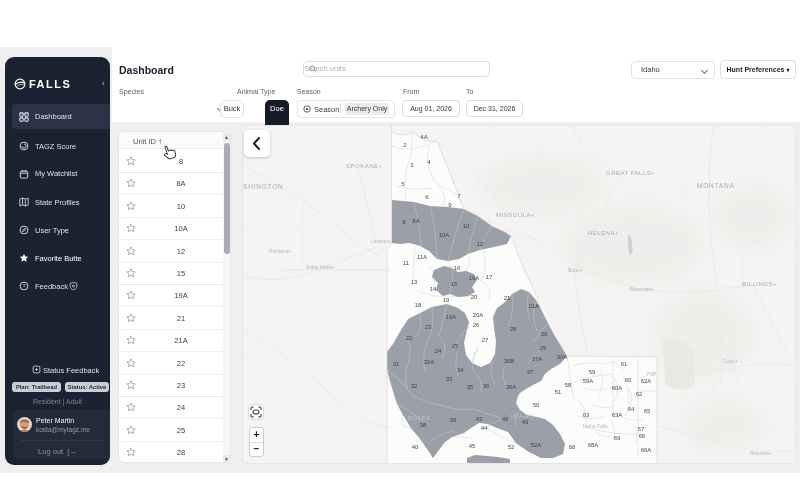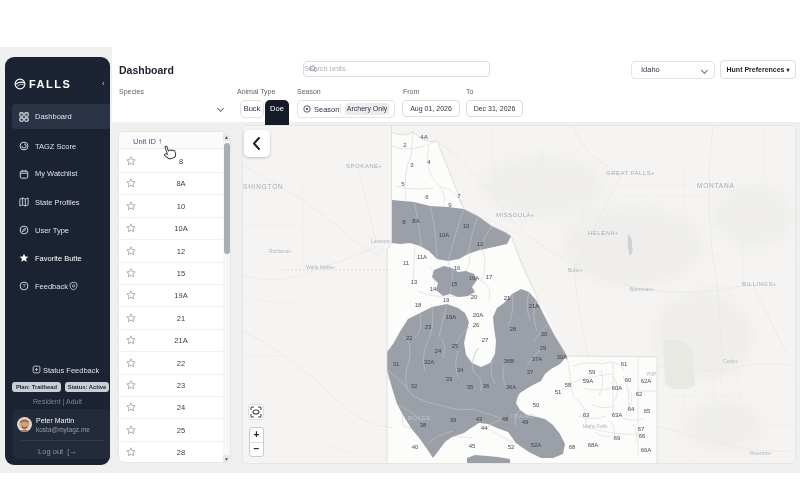--- a/index.html
+++ b/index.html
@@ -47,21 +47,21 @@
 <div class="abs" id="idaho">Idaho</div>
 <div class="abs chev" style="left:702px;top:68px"></div>
 <div class="abs" id="huntpref">Hunt Preferences <span style="font-size:6px">▾</span></div>
 
 <div class="abs flabel" style="left:119px;top:88px">Species</div>
 <div class="abs flabel" style="left:237px;top:88px">Animal Type</div>
 <div class="abs flabel" style="left:297px;top:88px">Season</div>
 <div class="abs flabel" style="left:403px;top:88px">From</div>
 <div class="abs flabel" style="left:466px;top:88px">To</div>
 <div class="abs chev" style="left:218px;top:106px"></div>
-<div class="abs" style="left:240px;top:100px;width:24px;height:18px;border:1px solid #e2e2e2;border-radius:5px;background:#fff;font-size:7.5px;color:#2d3748;line-height:16px;text-align:center">Buck</div>
+<div class="abs" style="left:220px;top:100px;width:24px;height:18px;border:1px solid #e2e2e2;border-radius:5px;background:#fff;font-size:7.5px;color:#2d3748;line-height:16px;text-align:center">Buck</div>
 <div class="abs" style="left:265px;top:100px;width:24px;height:34px;border-radius:5px;background:#161b28;font-size:7.5px;color:#fff;line-height:18px;text-align:center">Doe</div>
 <div class="abs" style="left:297px;top:100px;width:98px;height:18px;border:1px solid #e3e3e3;border-radius:4px;background:#fff"></div>
 <svg class="abs" style="left:303px;top:105px;width:8px;height:8px" viewBox="0 0 10 10">
       <circle cx="5" cy="5" r="4" fill="none" stroke="#2d3748" stroke-width="1"></circle>
       <circle cx="5" cy="5" r="1.4" fill="#2d3748"></circle>
     </svg>
 <div class="abs" style="left:314px;top:105px;font-size:7.5px;color:#2d3748">Season</div>
 <div class="abs" style="left:340px;top:104px;width:1px;height:10px;background:#ddd"></div>
 <div class="abs" style="left:345px;top:103px;width:44px;height:12px;background:#ececec;border-radius:3px;font-size:7px;color:#2d3748;line-height:12px;text-align:center">Archery Only</div>
 <div class="abs" style="left:402px;top:100px;width:58px;height:17px;border:1px solid #ddd;border-radius:4px;background:#fff;font-size:7px;color:#2d3748;line-height:15px;text-align:center">Aug 01, 2026</div>

